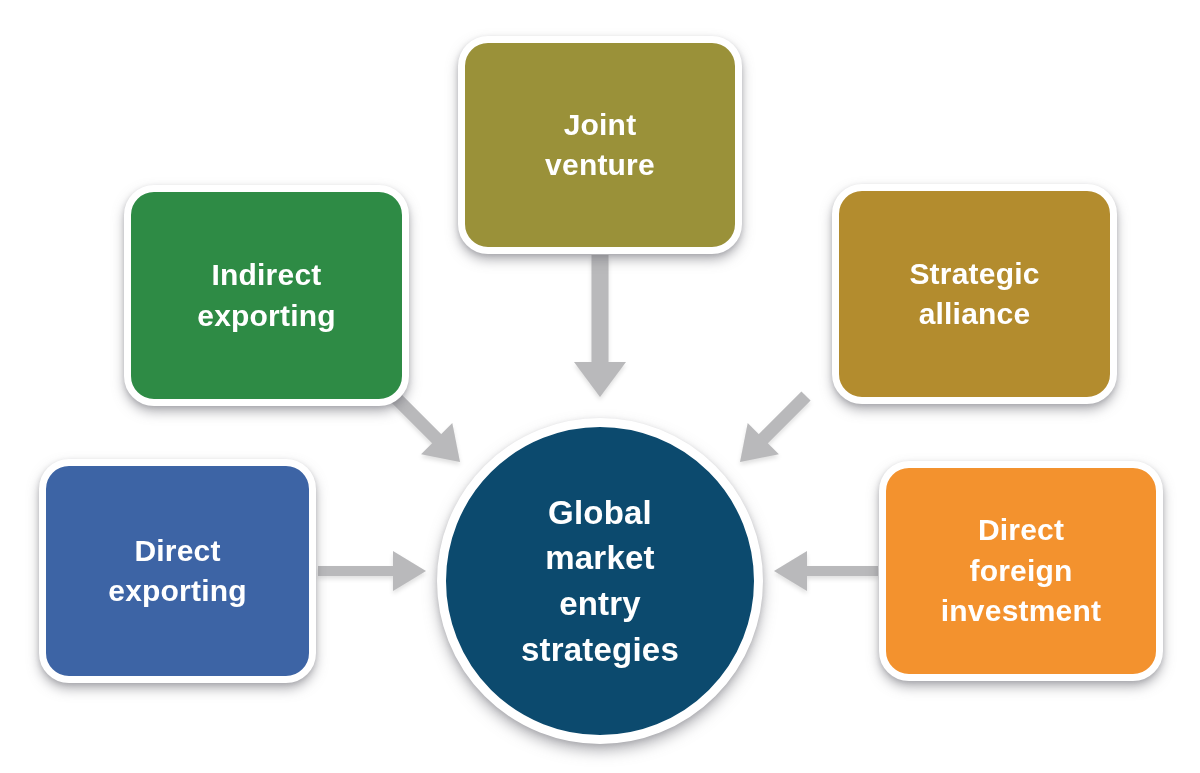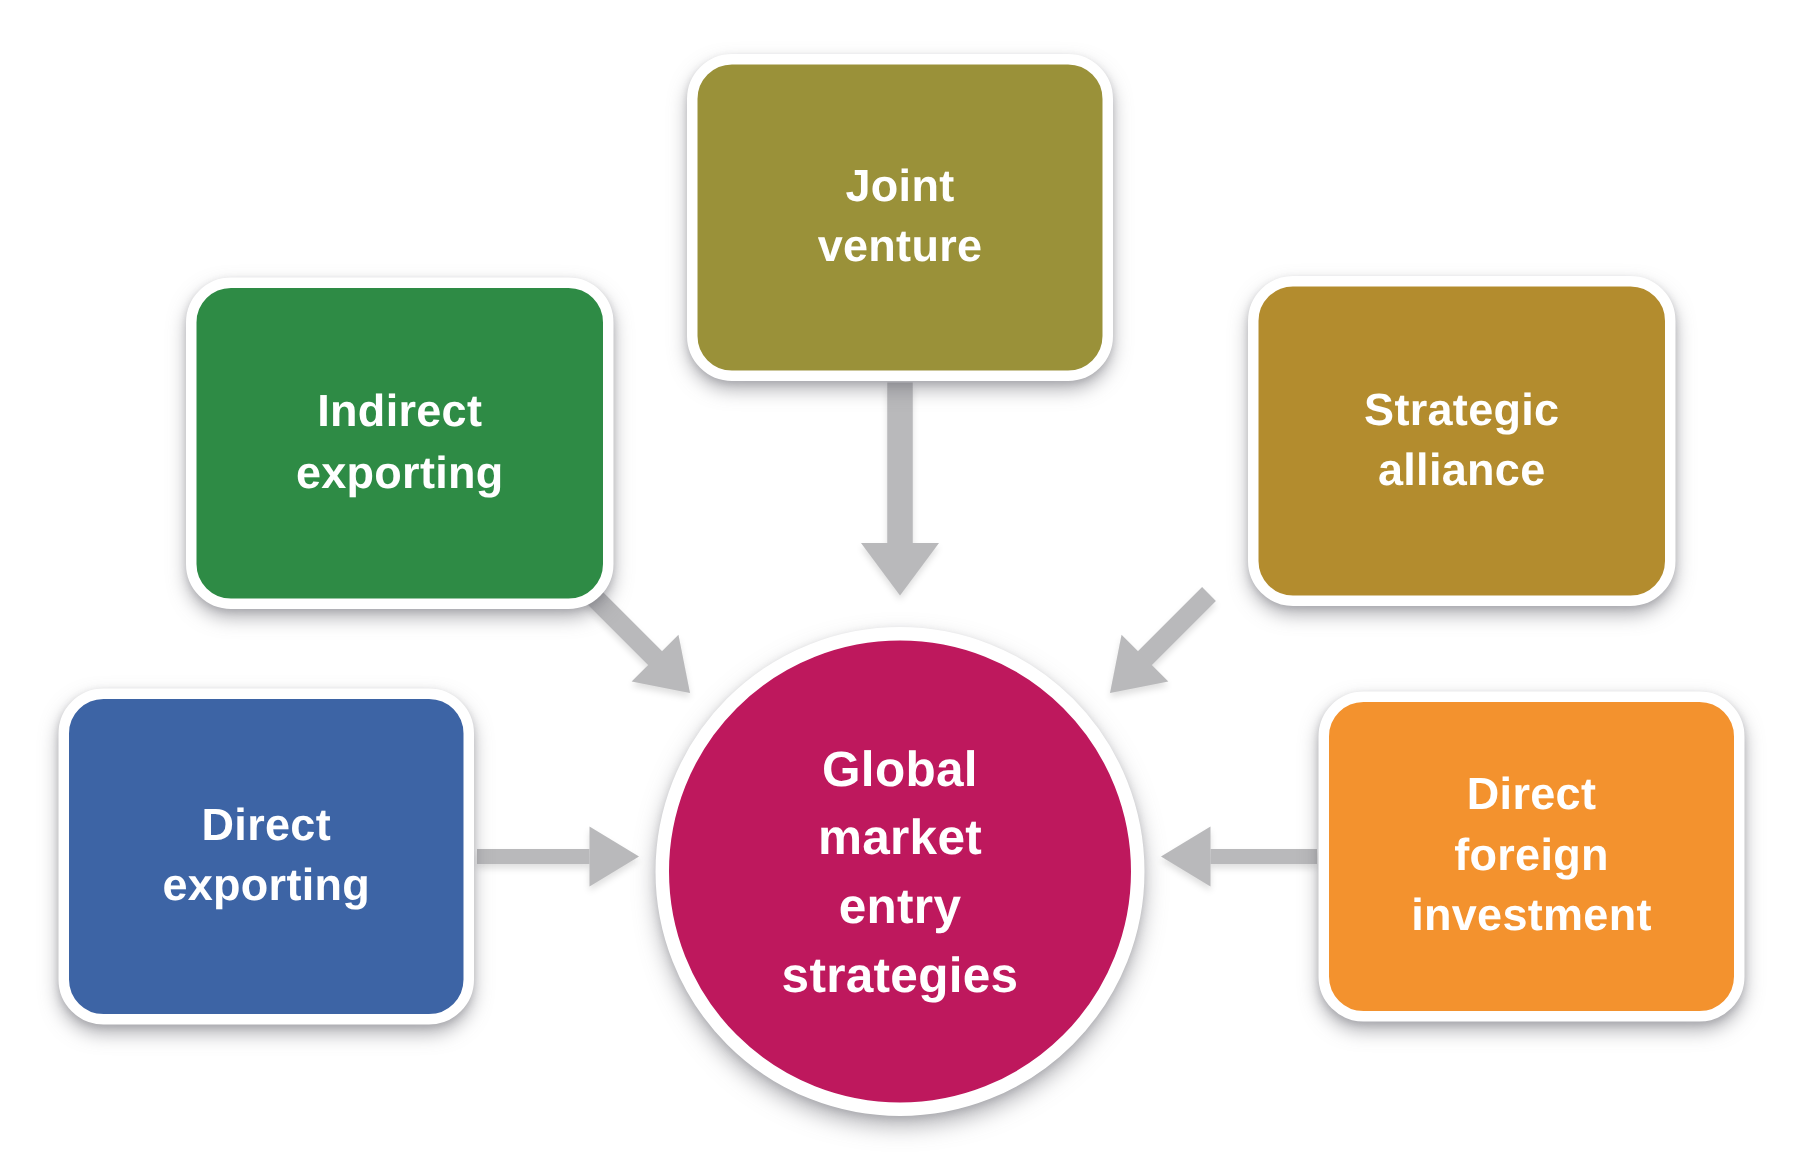--- a/index.html
+++ b/index.html
@@ -120,20 +120,20 @@
     <div class="label">Direct
 exporting</div>
   </div>
 
   <div class="node node-direct-foreign-investment" style="background-color: rgb(243, 146, 46);">
     <div class="label">Direct
 foreign
 investment</div>
   </div>
 
-  <div class="center-node" style="background-color: #be185d;">
+  <div class="center-node" style="background-color: #0c4a6e;">
     <div class="label">Global
 market
 entry
 strategies</div>
   </div>
 
 </div>
 
 </body></html>

